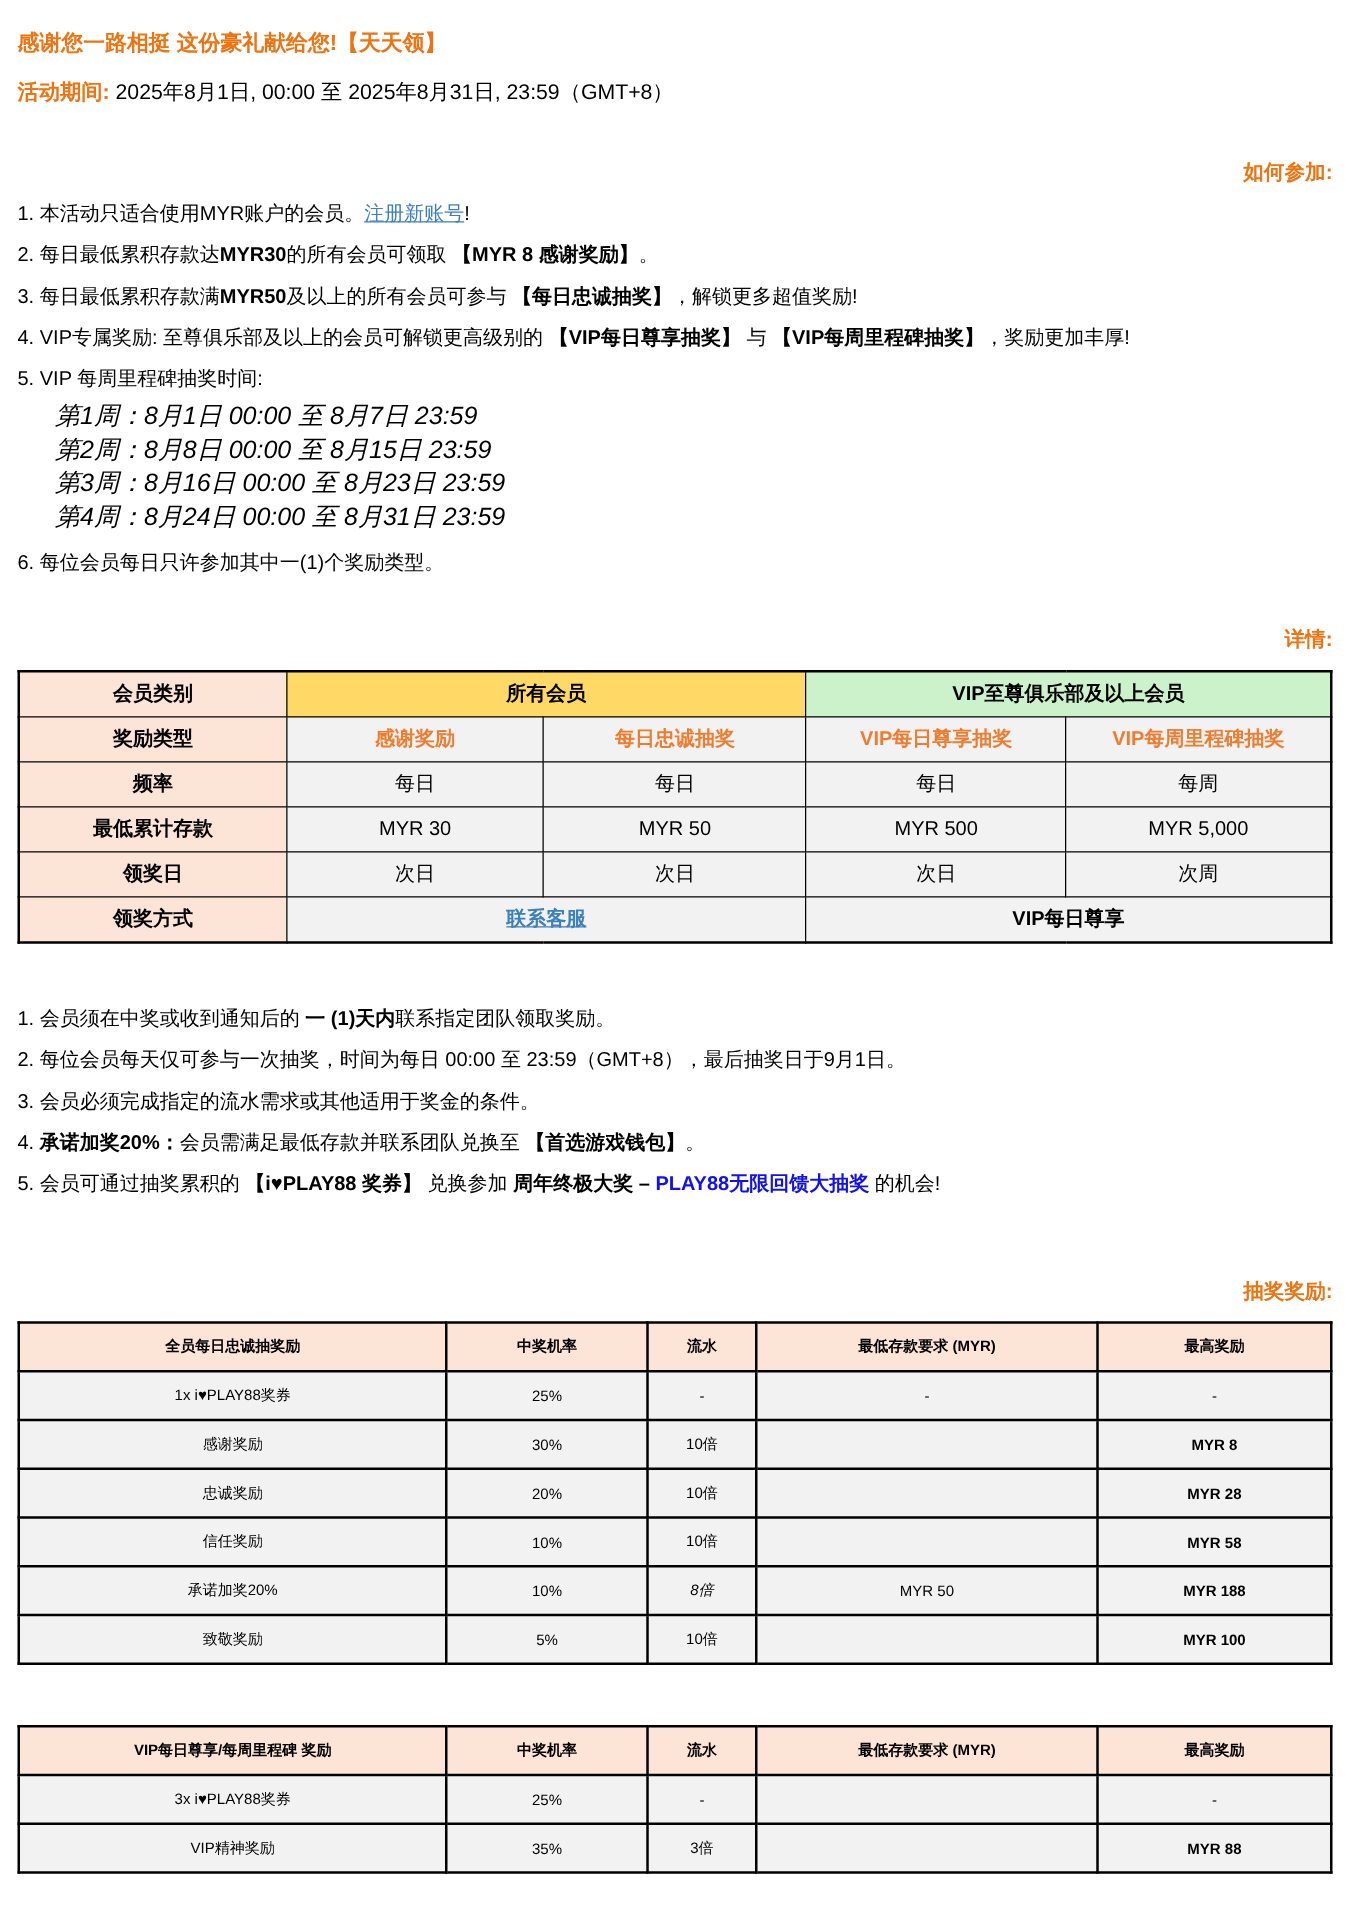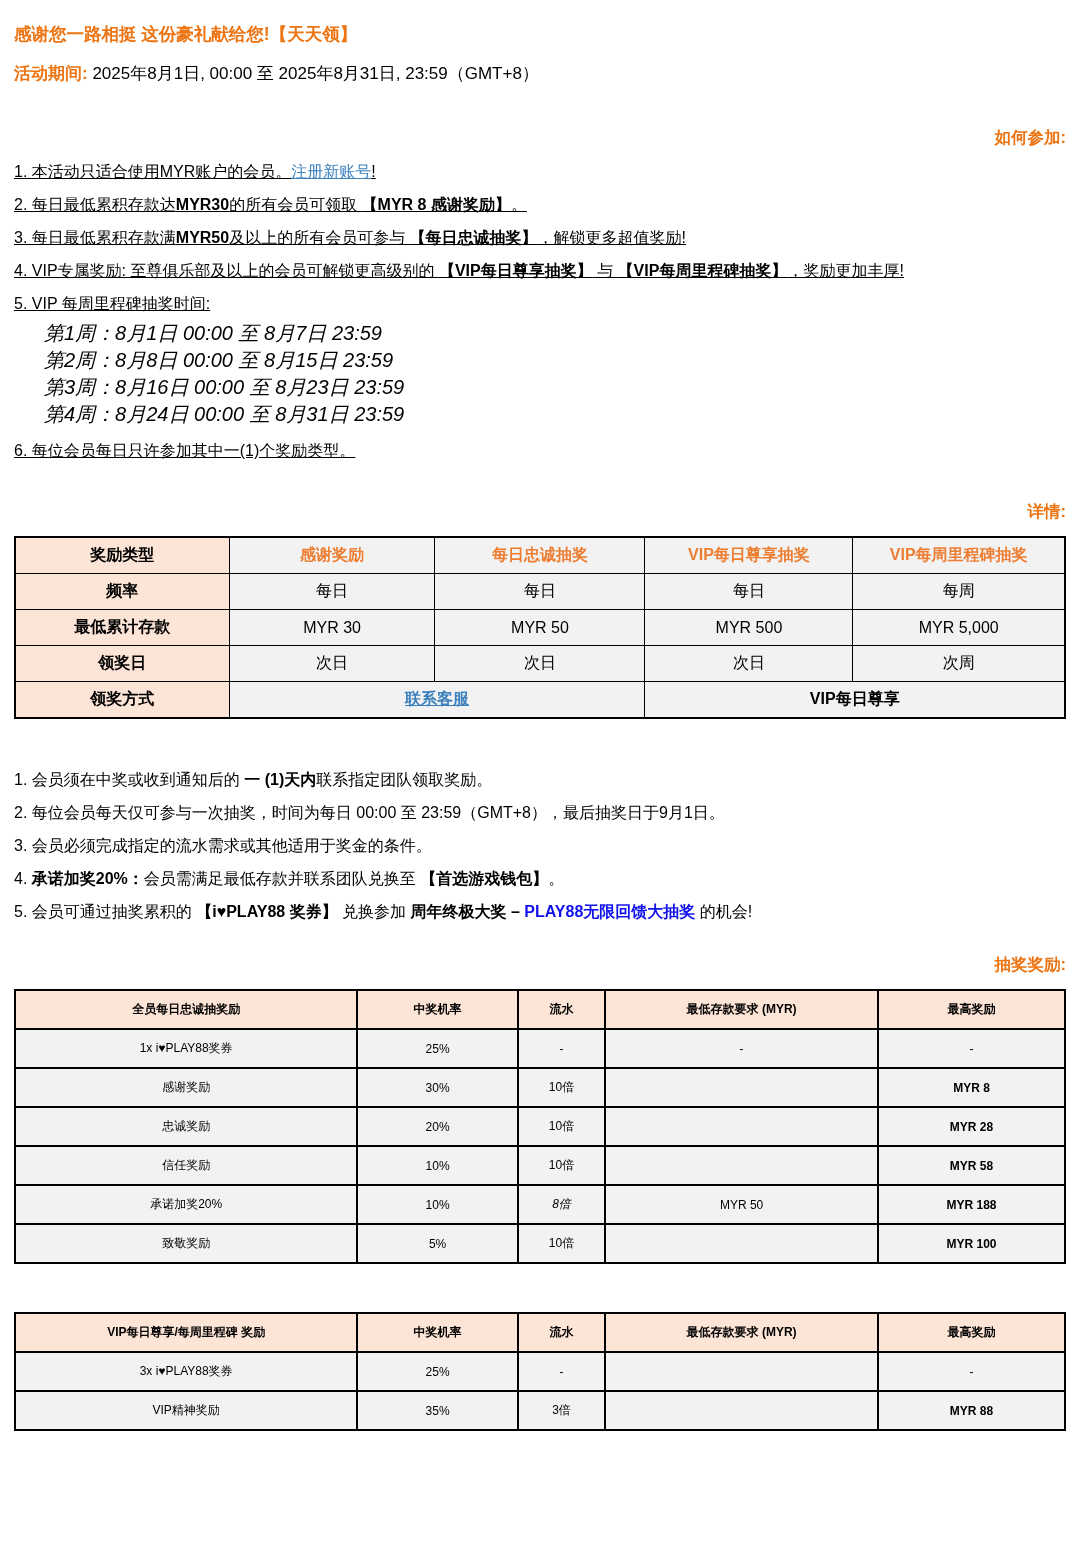--- a/index.html
+++ b/index.html
@@ -14,23 +14,23 @@
   .title{
     color:#ED7412;font-weight:bold;font-size:17.5px;margin:2px 0 0 0;
   }
   .period{margin-top:16px;font-size:17px;}
   .orange-bold{color:#ED7412;font-weight:bold;}
   .section-heading{
     color:#ED7412;font-weight:bold;font-size:16.5px;text-align:right;
   }
   .heading-howto{margin-top:42px;}
   .heading-details{margin-top:40px;}
-  .heading-lottery{margin-top:32px;}
-
-  .item{font-size:16px;margin-top:12px;line-height:21px;text-decoration:underline;}
+  .heading-lottery{margin-top:64px;}
+
+  .item{font-size:16px;margin-top:12px;line-height:21px;}
   .b{font-weight:bold;}
   .link{color:#3C80BD;text-decoration:underline;cursor:pointer;}
   .link-bold{font-weight:bold;}
   .bluebold{color:#1111EE;font-weight:bold;}
 
   .weeks{margin:6px 0 0 30px;font-style:italic;font-size:20px;}
   .week{line-height:27px;}
 
   table{border-collapse:collapse;width:100%;table-layout:fixed;}
 
@@ -107,20 +107,25 @@
 
   <table class="details-table">
     <colgroup>
         <col style="width:20.4%">
         <col style="width:19.6%">
         <col style="width:20%">
         <col style="width:19.8%">
         <col style="width:20.2%">
       </colgroup>
     <tbody>
+      <tr>
+        <td class="lbl">会员类别</td>
+        <td class="grp-all" colspan="2">所有会员</td>
+        <td class="grp-vip" colspan="2">VIP至尊俱乐部及以上会员</td>
+      </tr>
       <tr>
         <td class="lbl">奖励类型</td>
         <td class="otxt">感谢奖励</td>
         <td class="otxt">每日忠诚抽奖</td>
         <td class="otxt">VIP每日尊享抽奖</td>
         <td class="otxt">VIP每周里程碑抽奖</td>
       </tr>
       <tr>
         <td class="lbl">频率</td>
         <td>每日</td>

